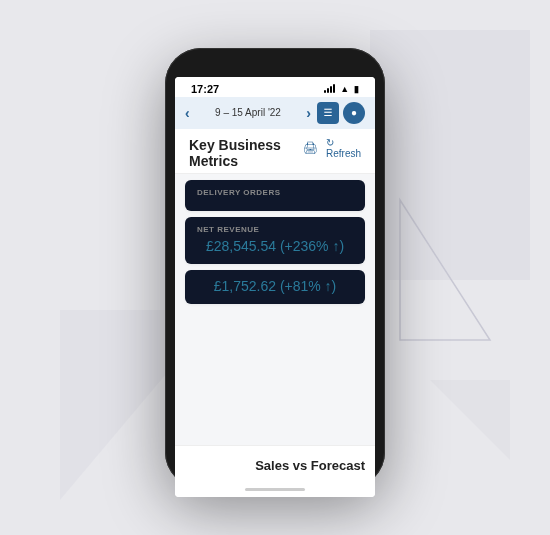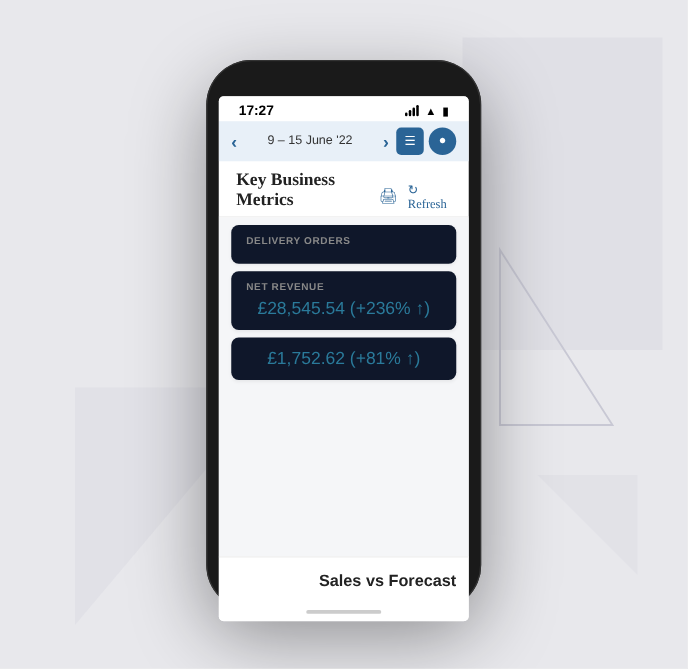--- a/index.html
+++ b/index.html
@@ -131,24 +131,23 @@
       background: #2a6496;
       border-radius: 50%;
       color: #fff;
       font-size: 9px;
     }
 
     
     .page-header {
       padding: 8px 14px 4px;
       display: flex;
-      align-items: flex-end;
+      align-items: flex-start;
       justify-content: space-between;
       border-bottom: 1px solid #eee;
-      font-family: Liberation Serif, serif;
     }
 
     .page-title {
       font-size: 14px;
       font-weight: 700;
       color: #222;
     }
 
     .header-actions {
       display: flex;
@@ -259,21 +258,21 @@
           <div class="signal-bar" style="height:7px"></div>
           <div class="signal-bar" style="height:9px"></div>
         </div>
         <span style="font-size:9px; margin-left:2px;">▲</span>
         <span style="font-size:9px; margin-left:2px;">▮</span>
       </div>
     </div>
 
     <div class="nav-bar">
       <span class="nav-chevron">‹</span>
-      <span class="nav-date">9 – 15 June '22</span>
+      <span class="nav-date">9 – 15 April '22</span>
       <span class="nav-chevron">›</span>
       <div class="nav-icons">
         <div class="nav-btn nav-btn-menu">☰</div>
         <div class="nav-btn nav-btn-avatar">
           <span style="font-size:10px;">●</span>
         </div>
       </div>
     </div>
 
     <div class="page-header">

